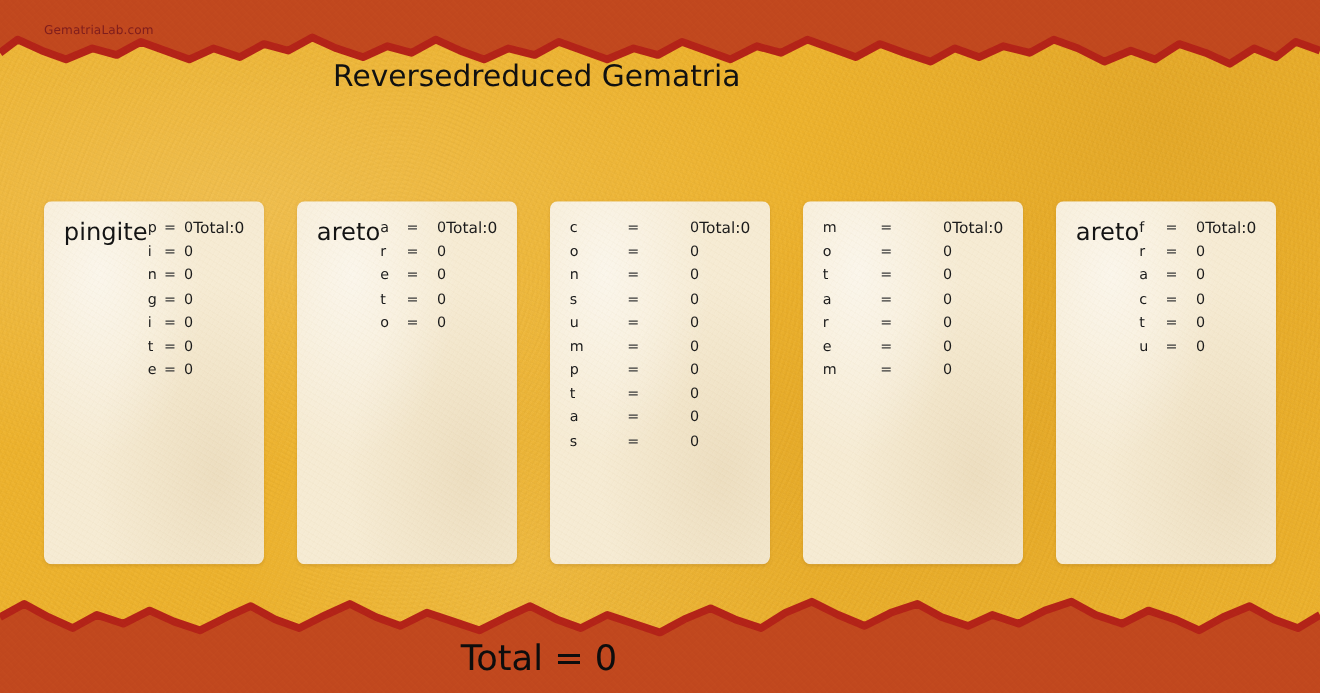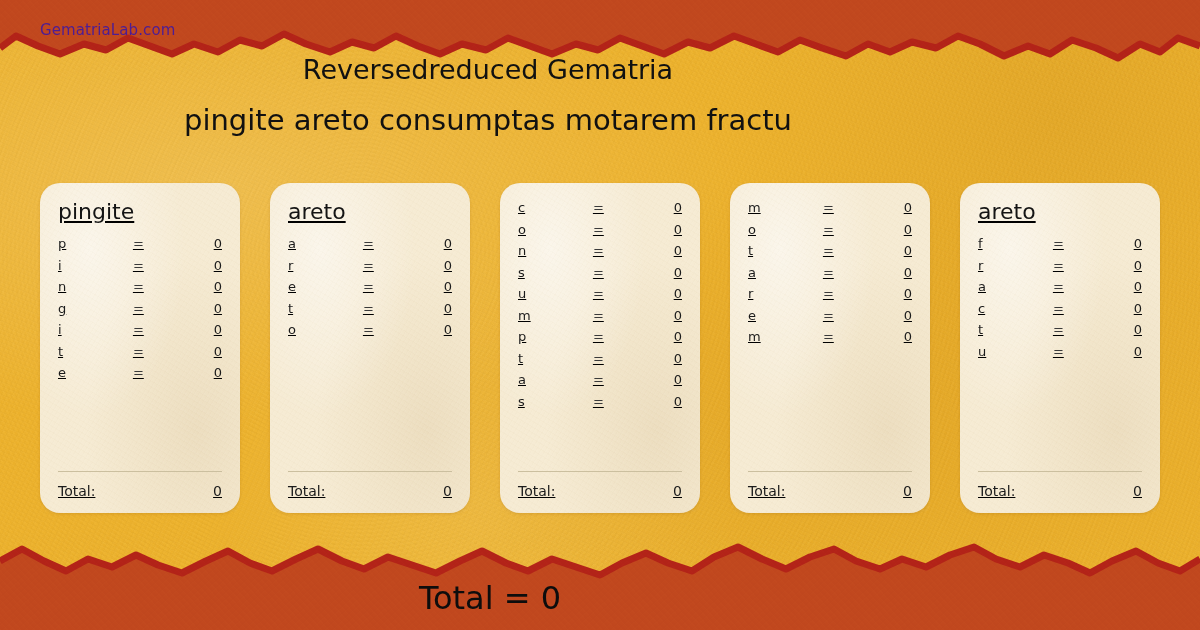--- a/index.html
+++ b/index.html
@@ -57,22 +57,22 @@
       repeating-linear-gradient(137deg, rgba(0,0,0,0.05) 0 1px, rgba(255,255,255,0.05) 1px 2px, rgba(0,0,0,0) 2px 5px);
     pointer-events: none;
     mix-blend-mode: overlay;
   }
 
   
   .logo {
     position: absolute;
     left: 40px;
     top: 21px;
-    font-size: 15px;
-    color: #4c1d95;
+    font-size: 11px;
+    color: #7f1d1d;
     letter-spacing: 0.1px;
     z-index: 6;
     white-space: nowrap;
   }
 
   
   .headings {
     position: absolute;
     top: 54px;
     left: 0;
@@ -105,27 +105,26 @@
     z-index: 5;
   }
   .card {
     width: 200px;
     height: 330px;
     box-sizing: border-box;
     background-color: #F6EBD3;
     background-image:
       radial-gradient(ellipse at 25% 20%, rgba(255,255,255,0.55) 0%, rgba(255,255,255,0) 45%),
       radial-gradient(ellipse at 78% 75%, rgba(214,190,145,0.30) 0%, rgba(214,190,145,0) 50%);
-    border-radius: 20px;
+    border-radius: 7px;
     padding: 17px 18px 14px 18px;
     display: flex;
-    flex-direction: column;
+    flex-direction: row;
     box-shadow: 0 1px 3px rgba(120,70,10,0.18);
     position: relative;
-    text-decoration: underline;
   }
   .card-grain {
     position: absolute;
     inset: 0;
     border-radius: 9px;
     opacity: 0.28;
     pointer-events: none;
     background-image:
       repeating-linear-gradient(31deg, rgba(190,165,120,0.10) 0 1px, rgba(255,255,255,0.10) 1px 3px, rgba(190,165,120,0) 3px 5px),
       repeating-linear-gradient(121deg, rgba(170,145,100,0.08) 0 1px, rgba(255,255,255,0.08) 1px 2px, rgba(170,145,100,0) 2px 4px);
@@ -204,21 +203,20 @@
     <path d="M0,26 L22,14 L44,26 L66,36 L88,24 L112,32 L136,20 L158,30 L182,38 L206,26 L228,16 L250,28 L272,36 L296,24 L318,14 L342,26 L364,34 L388,22 L412,30 L436,38 L460,26 L482,16 L506,28 L528,36 L552,24 L576,32 L600,40 L622,28 L646,18 L668,28 L692,36 L714,22 L738,12 L762,24 L786,34 L810,22 L834,14 L856,26 L880,34 L902,24 L926,32 L950,20 L974,12 L996,24 L1020,32 L1044,20 L1068,28 L1090,38 L1112,26 L1136,16 L1158,28 L1180,36 L1200,24 L1200,95 L0,95 Z" fill="#C1481E"></path>
     <path d="M0,26 L22,14 L44,26 L66,36 L88,24 L112,32 L136,20 L158,30 L182,38 L206,26 L228,16 L250,28 L272,36 L296,24 L318,14 L342,26 L364,34 L388,22 L412,30 L436,38 L460,26 L482,16 L506,28 L528,36 L552,24 L576,32 L600,40 L622,28 L646,18 L668,28 L692,36 L714,22 L738,12 L762,24 L786,34 L810,22 L834,14 L856,26 L880,34 L902,24 L926,32 L950,20 L974,12 L996,24 L1020,32 L1044,20 L1068,28 L1090,38 L1112,26 L1136,16 L1158,28 L1180,36 L1200,24" fill="none" stroke="#B32318" stroke-width="7" stroke-linejoin="round"></path>
   </svg>
   <div class="band-texture"></div>
 </div>
 
 <div class="logo">GematriaLab.com</div>
 
 <div class="headings">
   <div class="title-main">Reversedreduced Gematria</div>
-  <div class="title-phrase">pingite areto consumptas motarem fractu</div>
 </div>
 
 <div class="cards" id="cards-row">
     <div class="card">
       <div class="card-grain"></div>
       <div class="card-title">pingite</div>
       <div class="letters">
         <div class="lrow">
           <span class="lt">p</span>
           <span class="eq">=</span>

